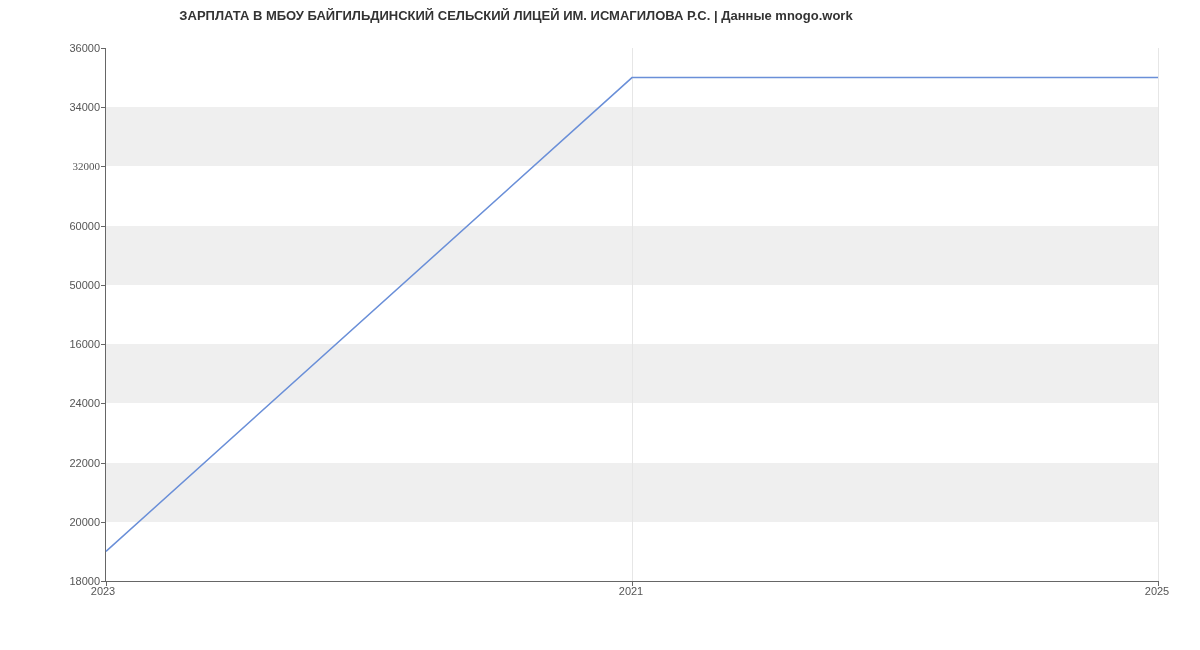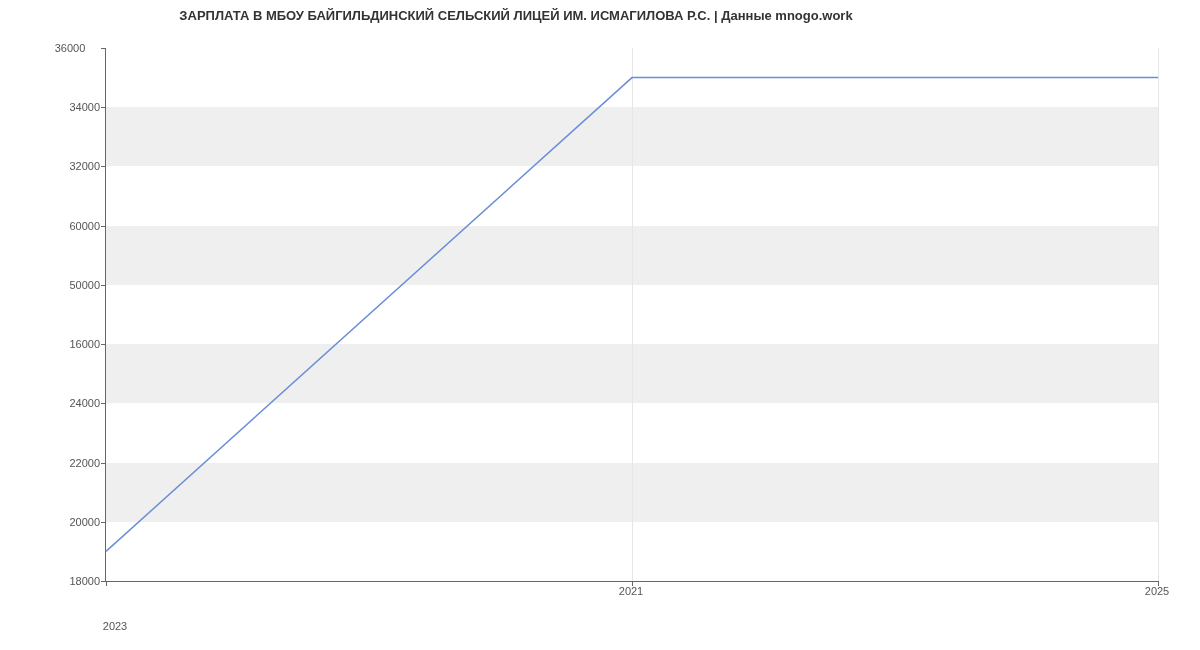--- a/index.html
+++ b/index.html
@@ -97,25 +97,25 @@
 <div class="chart-wrap">
   <div class="chart-title">ЗАРПЛАТА В МБОУ БАЙГИЛЬДИНСКИЙ СЕЛЬСКИЙ ЛИЦЕЙ ИМ. ИСМАГИЛОВА Р.С. | Данные mnogo.work</div>
 
   <div class="y-tick-label" style="top: 581px;">18000</div>
   <div class="y-tick-label" style="top: 521.778px;">20000</div>
   <div class="y-tick-label" style="top: 462.556px;">22000</div>
   <div class="y-tick-label" style="top: 403.333px;">24000</div>
   <div class="y-tick-label" style="top: 344.111px;">16000</div>
   <div class="y-tick-label" style="top: 284.889px;">50000</div>
   <div class="y-tick-label" style="top: 225.667px;">60000</div>
-  <div class="y-tick-label" style="top: 166.444px;">32000</div>
+  <div class="y-tick-label" style="top: 166.444px; font-family: Liberation Serif, serif;">32000</div>
   <div class="y-tick-label" style="top: 107.222px;">34000</div>
-  <div class="y-tick-label" style="top: 48px; text-align: center;">36000</div>
+  <div class="y-tick-label" style="top: 48px;">36000</div>
 
-  <div class="x-tick-label" style="left: 115px; margin-top: 35px;">2023</div>
+  <div class="x-tick-label" style="left: 103px;">2023</div>
   <div class="x-tick-label" style="left: 631px;">2021</div>
   <div class="x-tick-label" style="left: 1157px;">2025</div>
 
   <div class="plot-area">
 
     <div class="band" style="top: 414.556px; height: 59.2222px;"></div>
     <div class="band" style="top: 296.111px; height: 59.2222px;"></div>
     <div class="band" style="top: 177.667px; height: 59.2222px;"></div>
     <div class="band" style="top: 59.2222px; height: 59.2222px;"></div>
 

